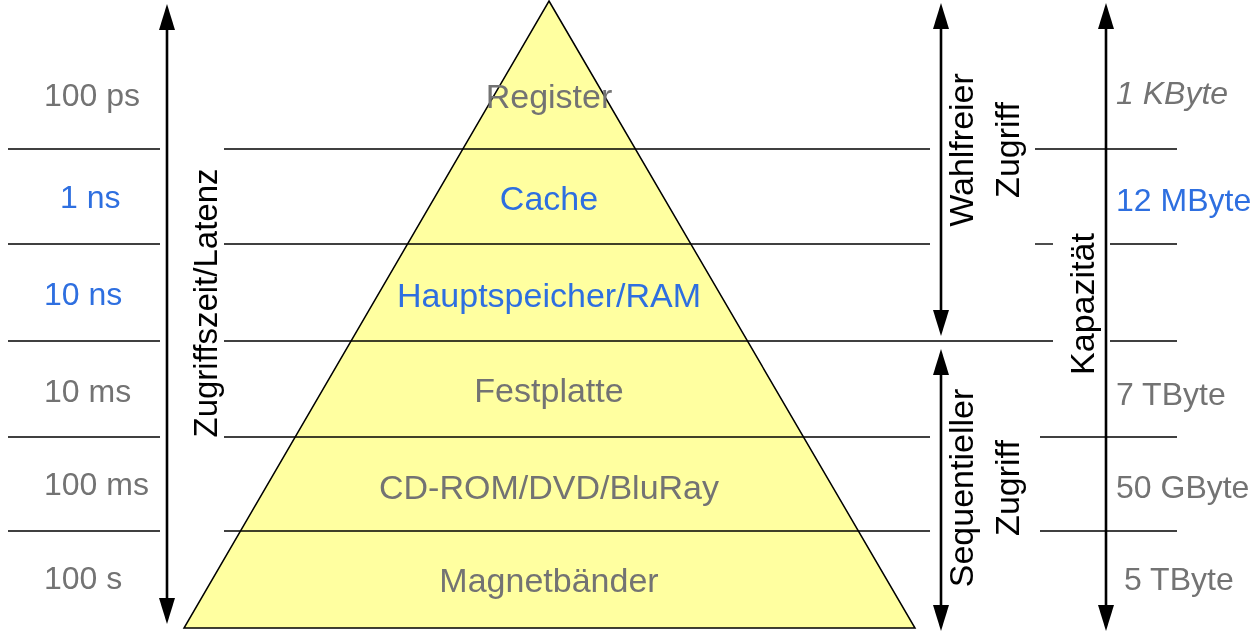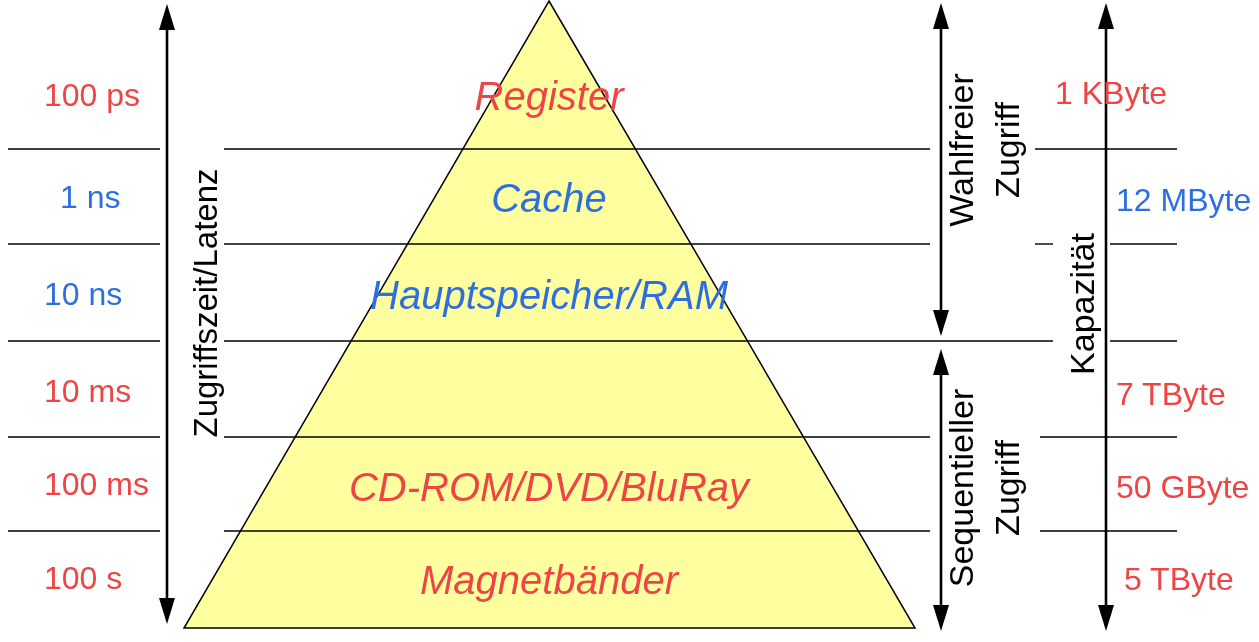--- a/index.html
+++ b/index.html
@@ -8,31 +8,30 @@
     width: 1259px;
     height: 642px;
     background: #ffffff;
     font-family: "Liberation Sans", sans-serif;
     overflow: hidden;
   }
   .shapes { position: absolute; left: 0; top: 0; }
   .lbl {
     position: absolute;
     white-space: nowrap;
-    color: #ef4444;
+    color: #737373;
     line-height: 1;
   }
   .side-val {
     font-size: 32px;
     transform: translateY(-50%);
   }
   .layer-lbl {
-    font-size: 40px;
+    font-size: 34px;
     transform: translate(-50%, -50%);
-    font-style: italic;
   }
   .rot-lbl {
     position: absolute;
     color: #000000;
     text-align: center;
     white-space: nowrap;
     transform: translate(-50%, -50%) rotate(-90deg);
   }
   .rot-single { font-size: 34px; line-height: 1; }
   .rot-double { font-size: 34px; line-height: 46px; }
@@ -101,33 +100,34 @@
   <div class="lbl side-val accent" style="left:44px; top:294px;">10 ns</div>
   <div class="lbl side-val" style="left:44px; top:391px;">10 ms</div>
   <div class="lbl side-val" style="left:44px; top:484px;">100 ms</div>
   <div class="lbl side-val" style="left:44px; top:578px;">100 s</div>
 
   <div class="rot-lbl rot-latency" style="left:205px; top:303px;">Zugriffszeit/Latenz</div>
 
   <div class="lbl layer-lbl" style="left:549px; top:96px;">Register</div>
   <div class="lbl layer-lbl accent" style="left:549px; top:198px;">Cache</div>
   <div class="lbl layer-lbl accent" style="left:549px; top:295px;">Hauptspeicher/RAM</div>
+  <div class="lbl layer-lbl" style="left:549px; top:390px;">Festplatte</div>
   <div class="lbl layer-lbl" style="left:549px; top:487px;">CD-ROM/DVD/BluRay</div>
   <div class="lbl layer-lbl" style="left:549px; top:580px;">Magnetbänder</div>
 
   <div class="rot-lbl rot-double" style="left:984px; top:150px;">
     <div>Wahlfreier</div>
     <div>Zugriff</div>
   </div>
   <div class="rot-lbl rot-double" style="left:984px; top:488px;">
     <div>Sequentieller</div>
     <div>Zugriff</div>
   </div>
 
   <div class="rot-lbl rot-single" style="left:1082px; top:304px;">Kapazität</div>
 
-  <div class="lbl side-val" style="left:1055px; top:93px;">1 KByte</div>
+  <div class="lbl side-val" style="left:1116px; top:93px;font-style:italic;">1 KByte</div>
   <div class="lbl side-val accent" style="left:1116px; top:200px;">12 MByte</div>
   <div class="lbl side-val" style="left:1116px; top:394px;">7 TByte</div>
   <div class="lbl side-val" style="left:1116px; top:487px;">50 GByte</div>
   <div class="lbl side-val" style="left:1116px; top:579px;margin-left:8px;">5 TByte</div>
 
 </div>
 
 </body></html>

